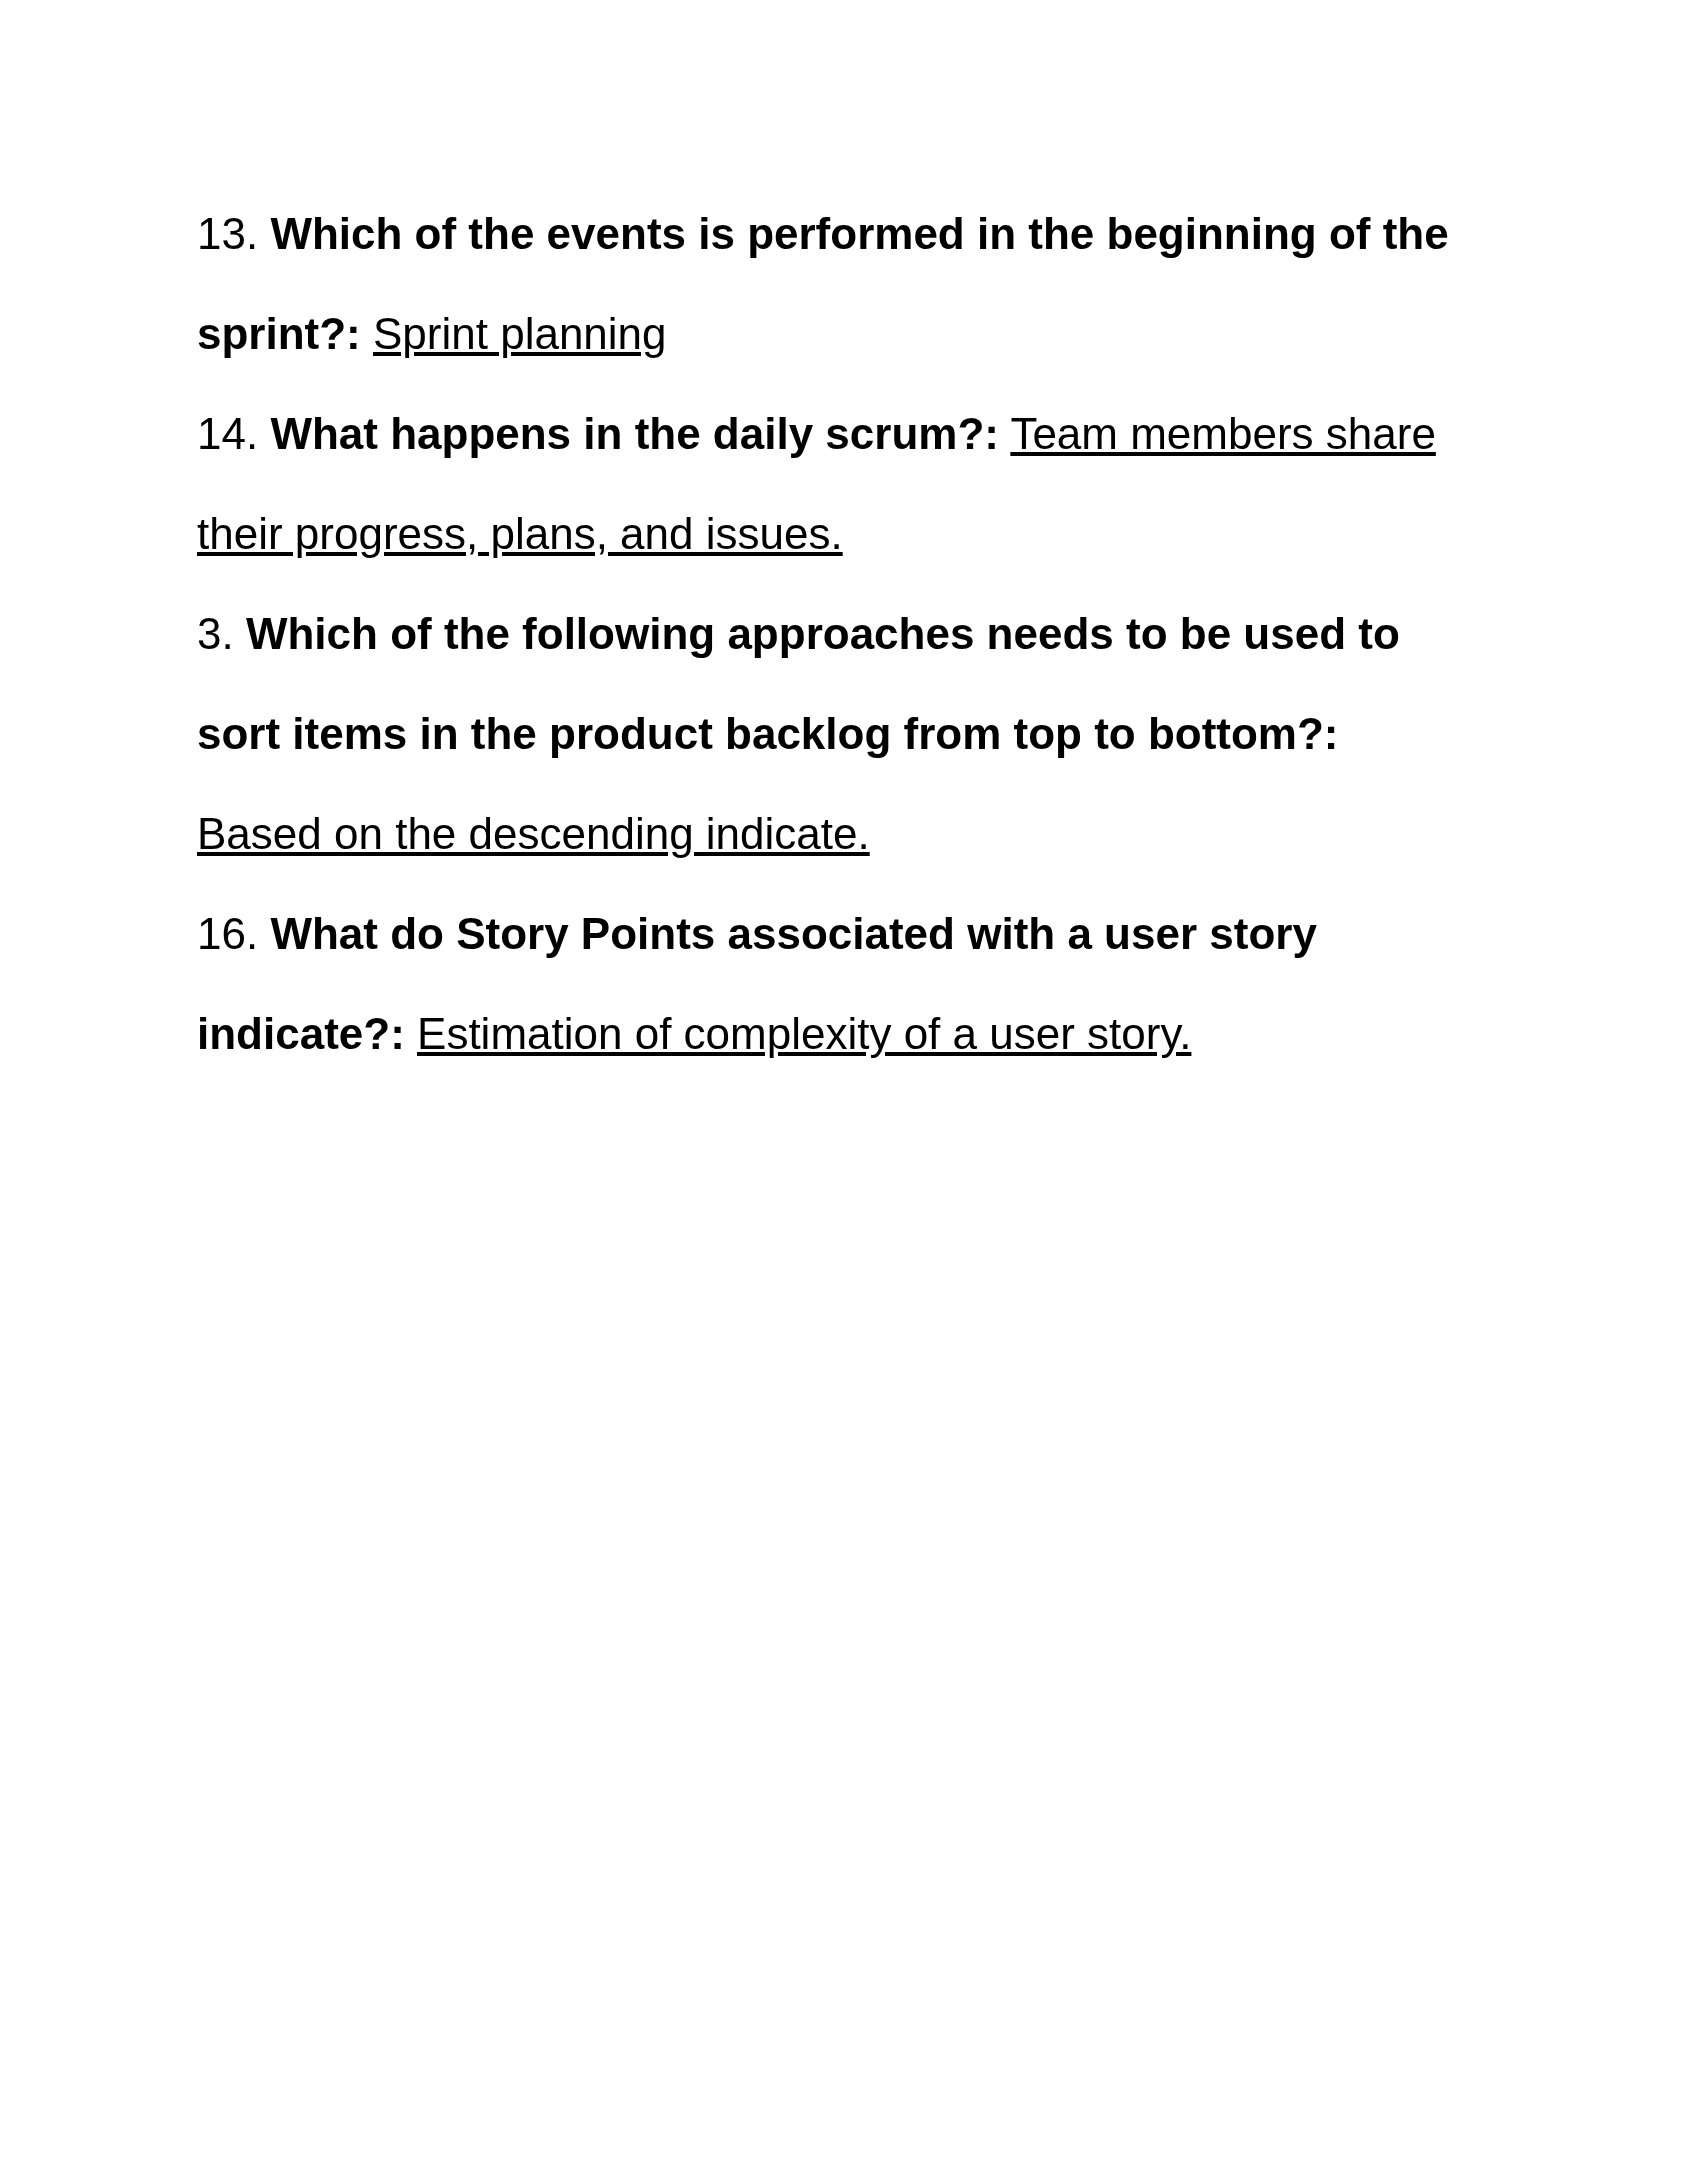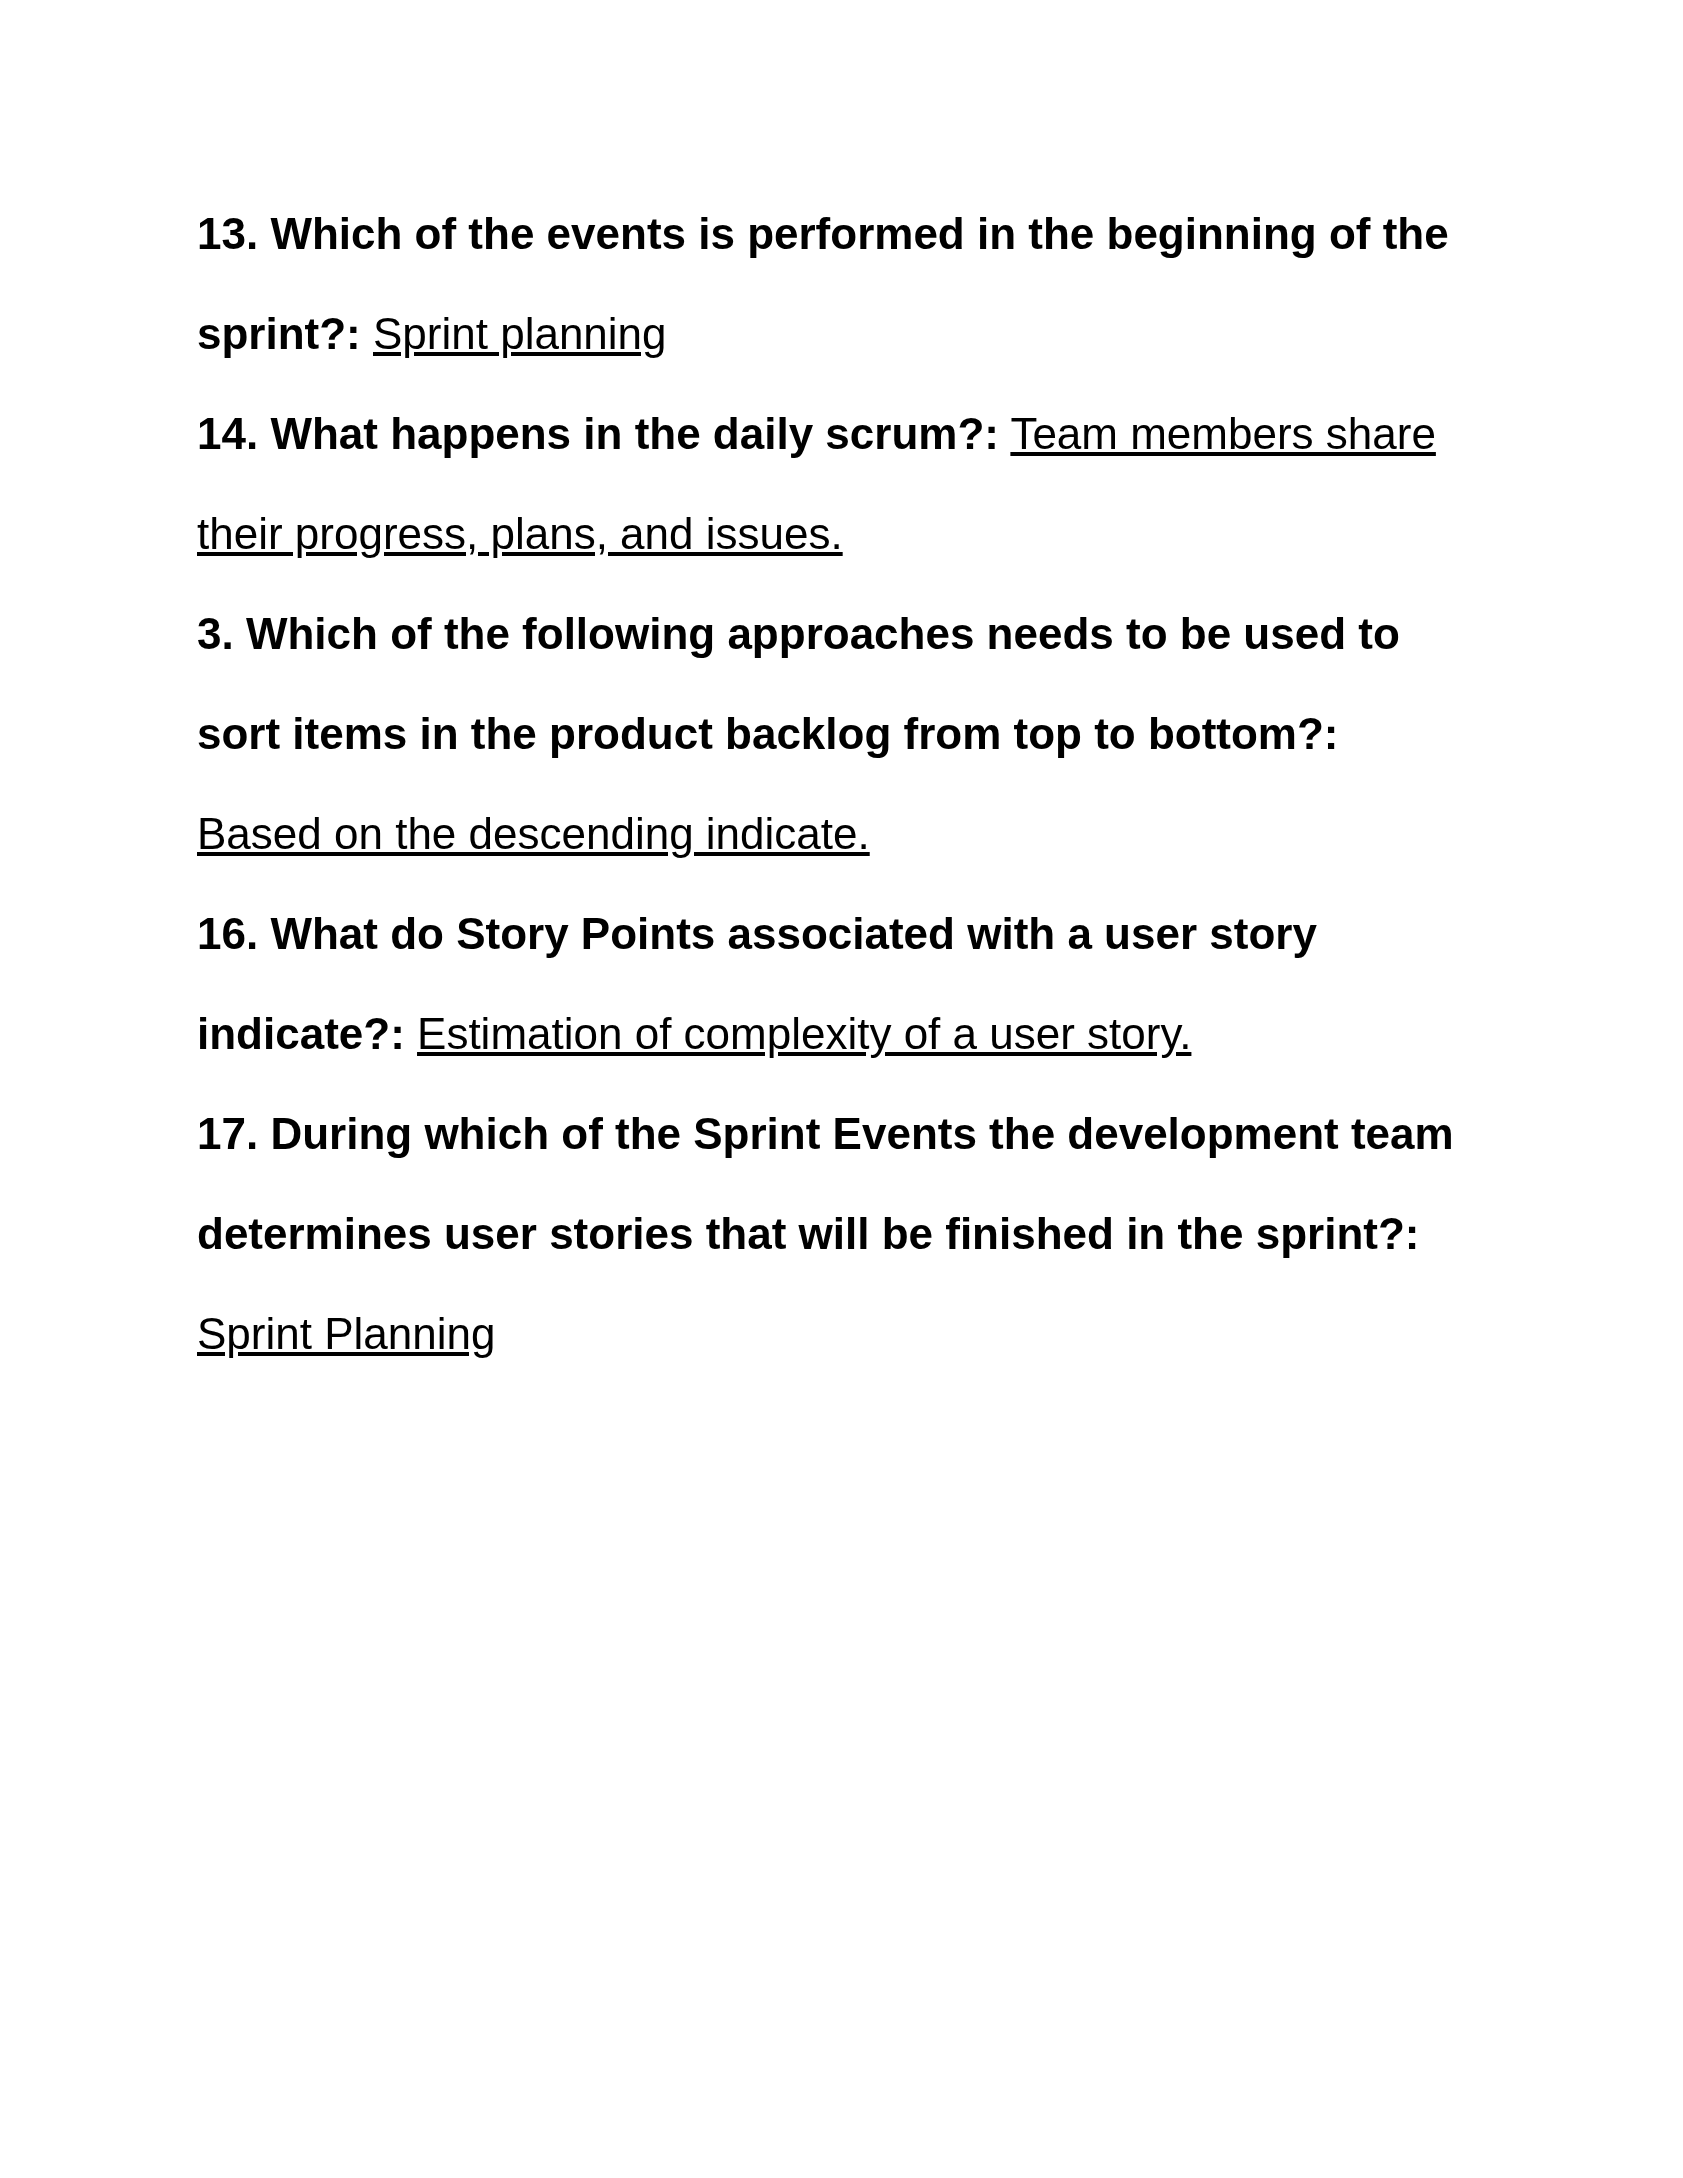--- a/index.html
+++ b/index.html
@@ -24,21 +24,21 @@
       line-height: 100px;
     }
     .qa {
       margin: 0;
       padding: 0;
     }
     .qa.justify {
       text-align: justify;
       text-align-last: left;
     }
-    .num { font-weight: bold; }
+    .num { font-weight: normal; }
     .q { font-weight: bold; }
     .a { font-weight: normal; text-decoration: underline; }
   </style>
 </head>
 <body>
 
 <div class="page">
 
   <p class="qa">
     <span class="num">13.</span>
@@ -57,22 +57,17 @@
     <span class="q">Which of the following approaches needs to be used to sort items in the product backlog from top to bottom?:</span>
     <span class="a">Based on the descending indicate.</span>
   </p>
 
   <p class="qa">
     <span class="num">16.</span>
     <span class="q">What do Story Points associated with a user story indicate?:</span>
     <span class="a">Estimation of complexity of a user story.</span>
   </p>
 
-  <p class="qa">
-    <span class="num">17.</span>
-    <span class="q">During which of the Sprint Events the development team determines user stories that will be finished in the sprint?:</span>
-    <span class="a">Sprint Planning</span>
-  </p>
 
 
 
 </div>
 
 
 </body></html>

